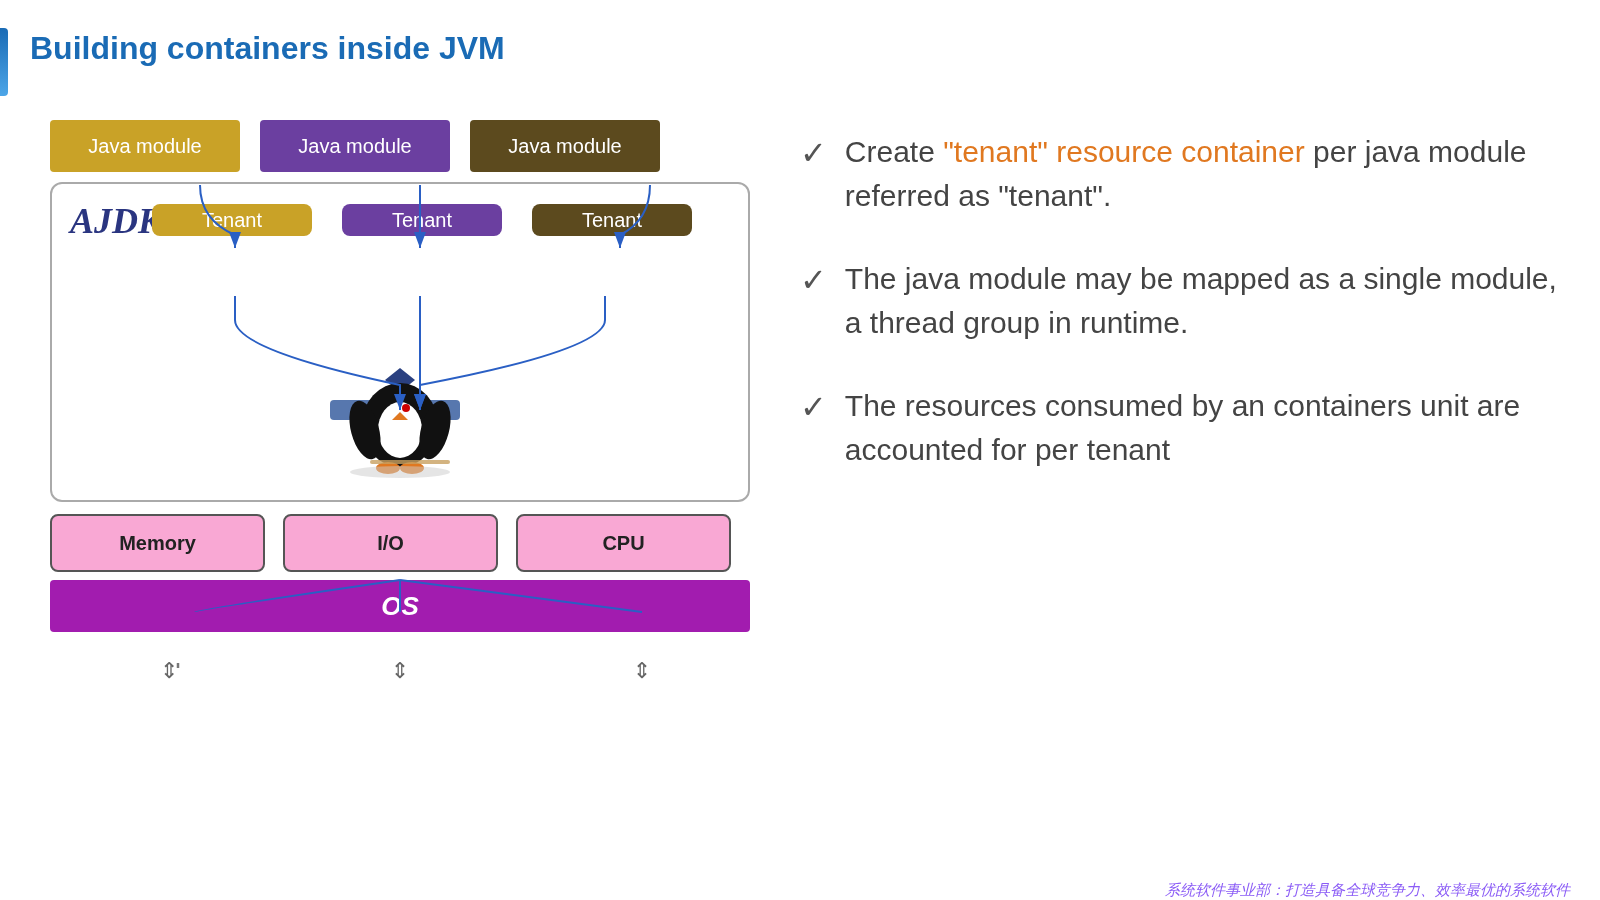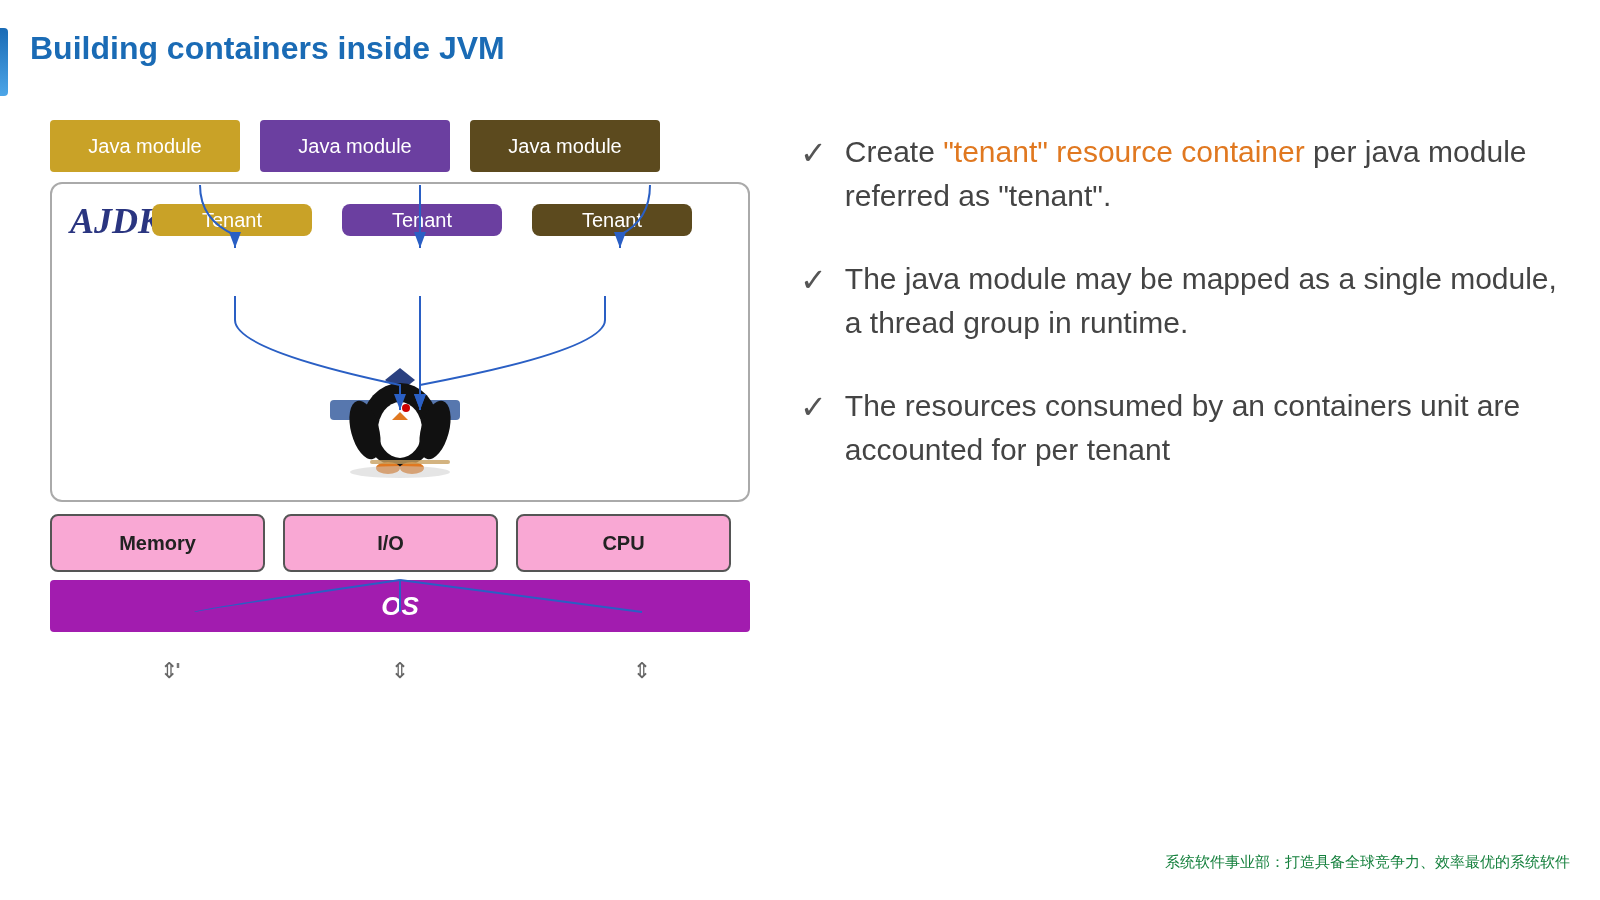--- a/index.html
+++ b/index.html
@@ -198,24 +198,25 @@
       line-height: 1.45;
     }
 
     .highlight {
       color: #e07820;
     }
 
     
     .footer-text {
       position: absolute;
-      bottom: 28px;
+      bottom: 0;
       right: 30px;
       font-size: 15px;
-      color: #15803d;
+      color: #8b5cf6;
+      font-style: italic;
     }
 
     
     .arrow-line {
       stroke: #2a5fc4;
       stroke-width: 2;
       fill: none;
     }
     .arrow-head {
       fill: #2a5fc4;

